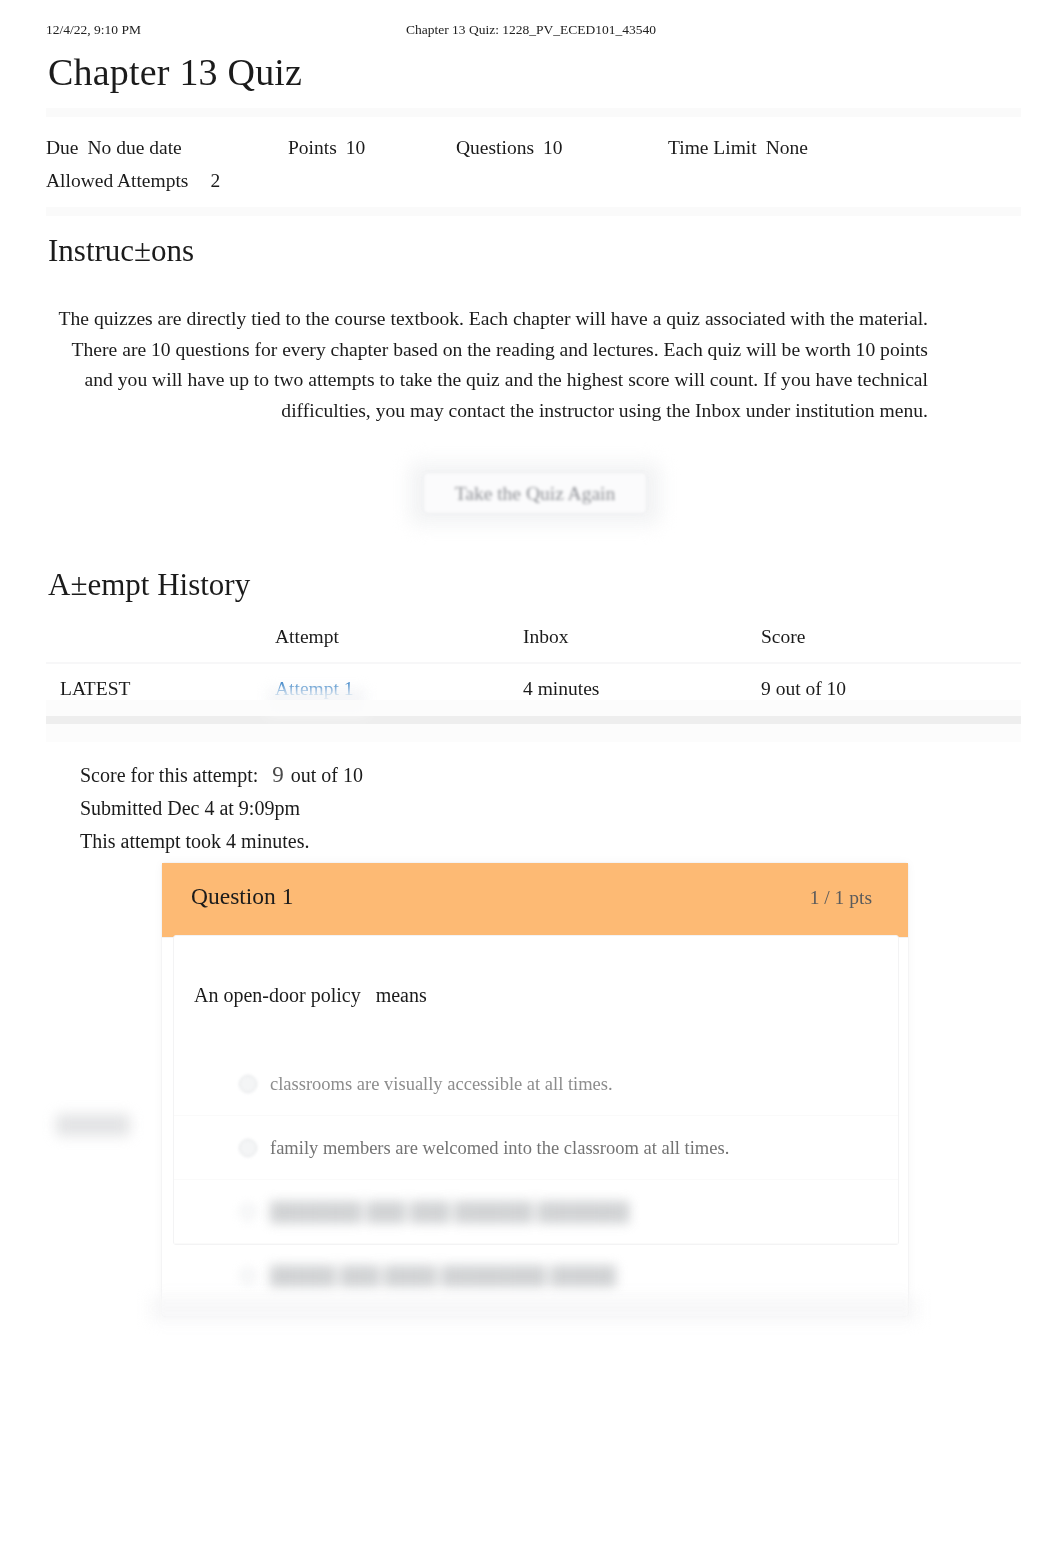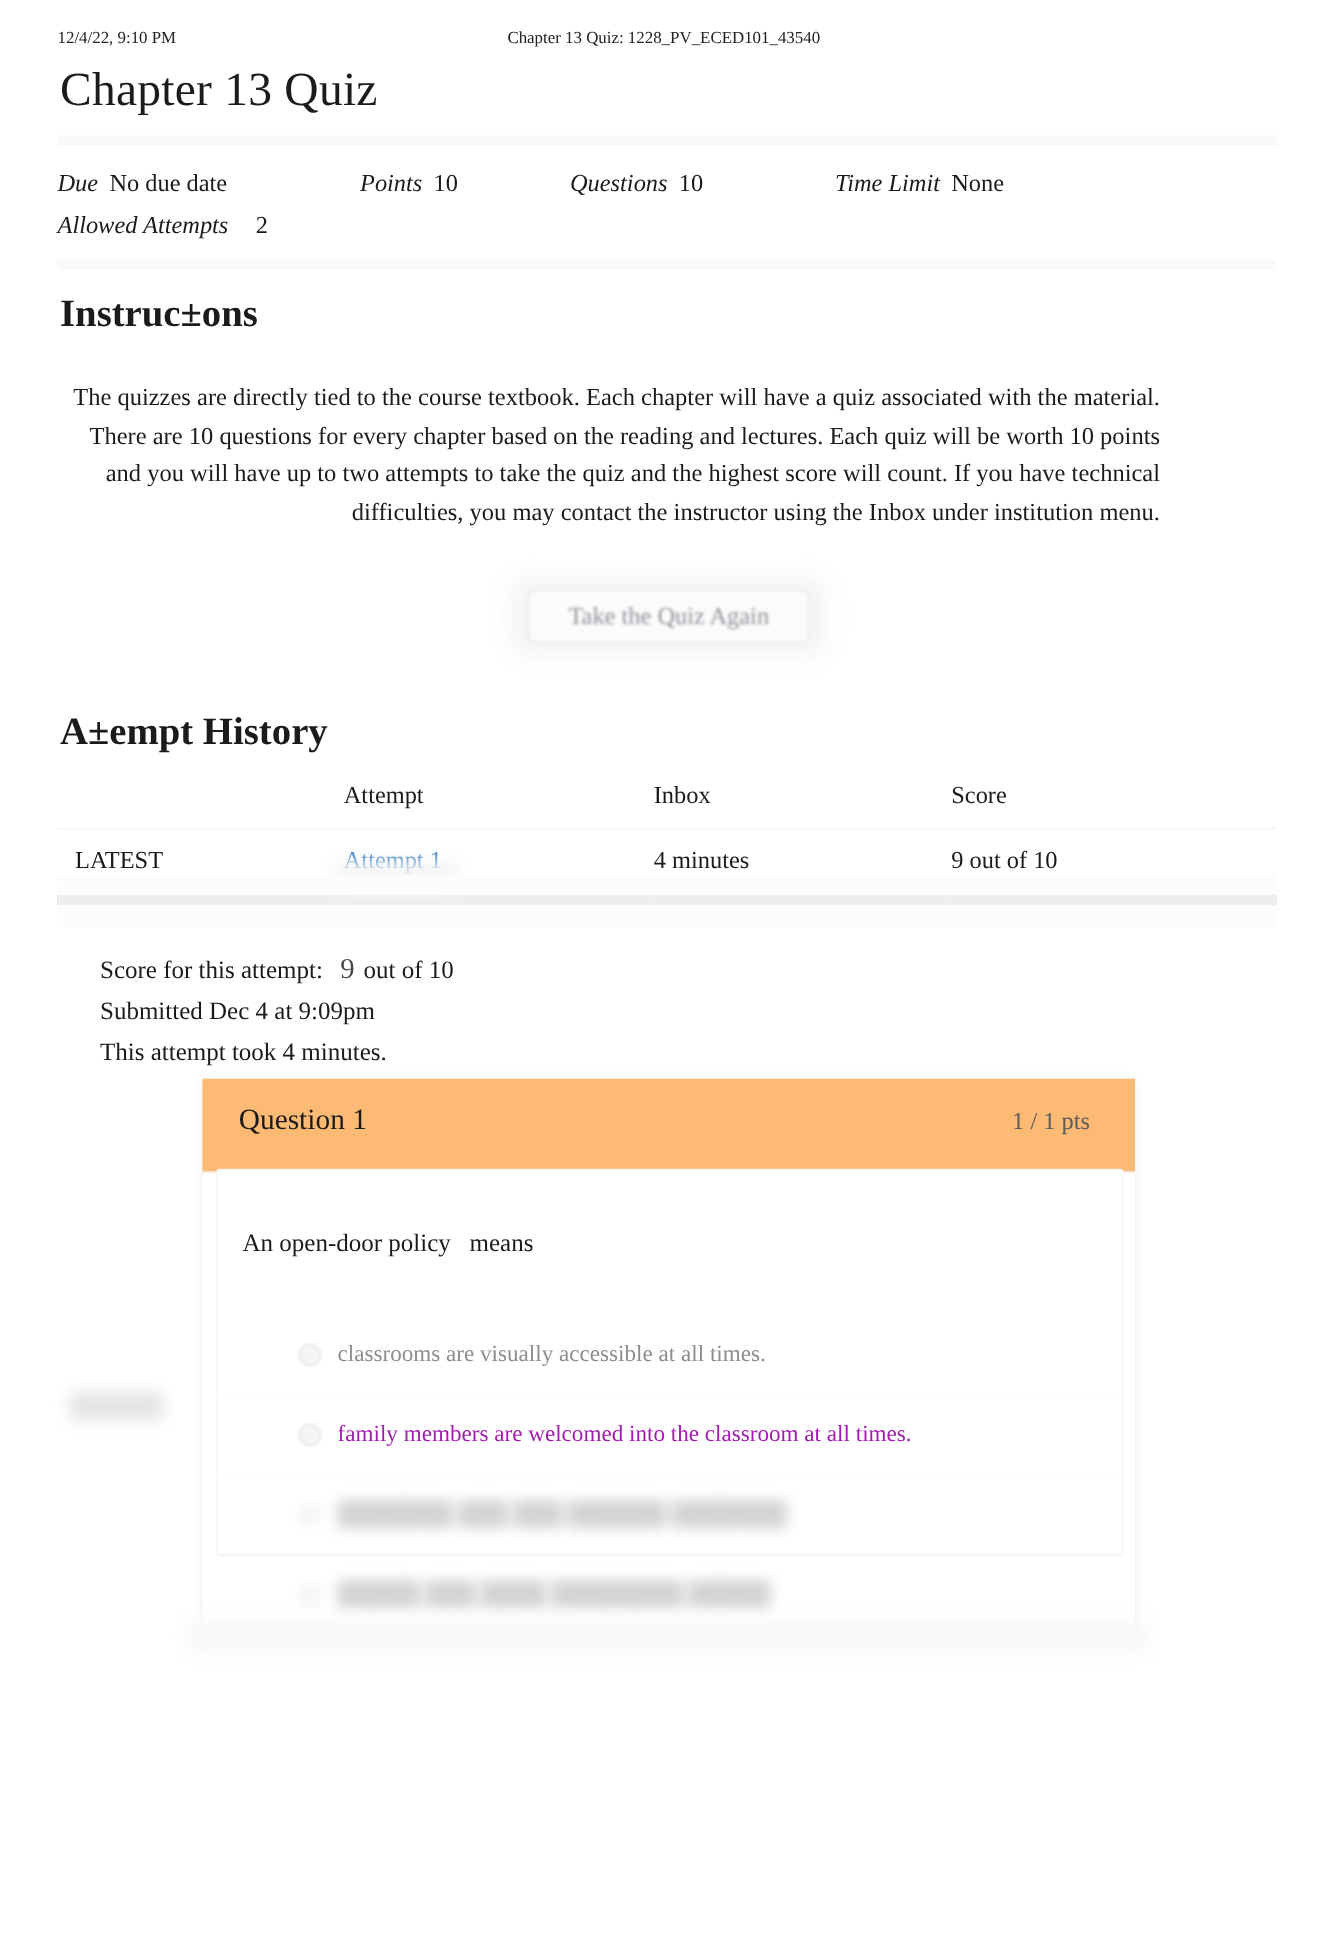--- a/index.html
+++ b/index.html
@@ -70,35 +70,35 @@
     padding: 14px 0 10px 0;
   }
   .meta-row {
     display: flex;
     align-items: baseline;
     font-size: 19.5px;
     line-height: 33px;
     color: #1b1b1b;
     white-space: nowrap;
   }
-  .meta-label { margin-right: 9px; font-style: italic; }
+  .meta-label { margin-right: 9px; }
   .meta-value { }
   .mi-due   { width: 242px; }
   .mi-pts   { width: 168px; }
   .mi-qs    { width: 212px; }
   .mi-time  { }
   .mi-att   { }
   .meta-row.second .meta-label { margin-right: 22px; }
 
   
   .section-h {
     position: absolute;
     left: 48px;
     font-size: 31px;
-    font-weight: bold;
+    font-weight: normal;
     color: #1b1b1b;
     margin: 0;
     line-height: 1.2;
   }
   #instructions-heading { top: 232px; }
   #attempt-history-heading { top: 566px; }
 
   
   .instructions-body {
     position: absolute;
@@ -299,21 +299,21 @@
   .answer-row .answer-text {
     position: absolute;
     left: 96px;
     top: 50%;
     transform: translateY(-50%);
     font-size: 18.5px;
     line-height: 24px;
     white-space: nowrap;
   }
   .answer-row.opt-dim   .answer-text { color: #8d8d8d; filter: blur(0.45px); font-family: Liberation Serif, serif; }
-  .answer-row.opt-clear .answer-text { color: #a21caf; }
+  .answer-row.opt-clear .answer-text { color: #737373; }
   .answer-row.opt-blur  .answer-text {
     color: #c9cbcd;
     filter: blur(5.2px);
     opacity: 0.85;
   }
   .answer-row.opt-blur .radio { filter: blur(4px); opacity: 0.7; }
 
   
   .correct-smudge {
     position: absolute;

